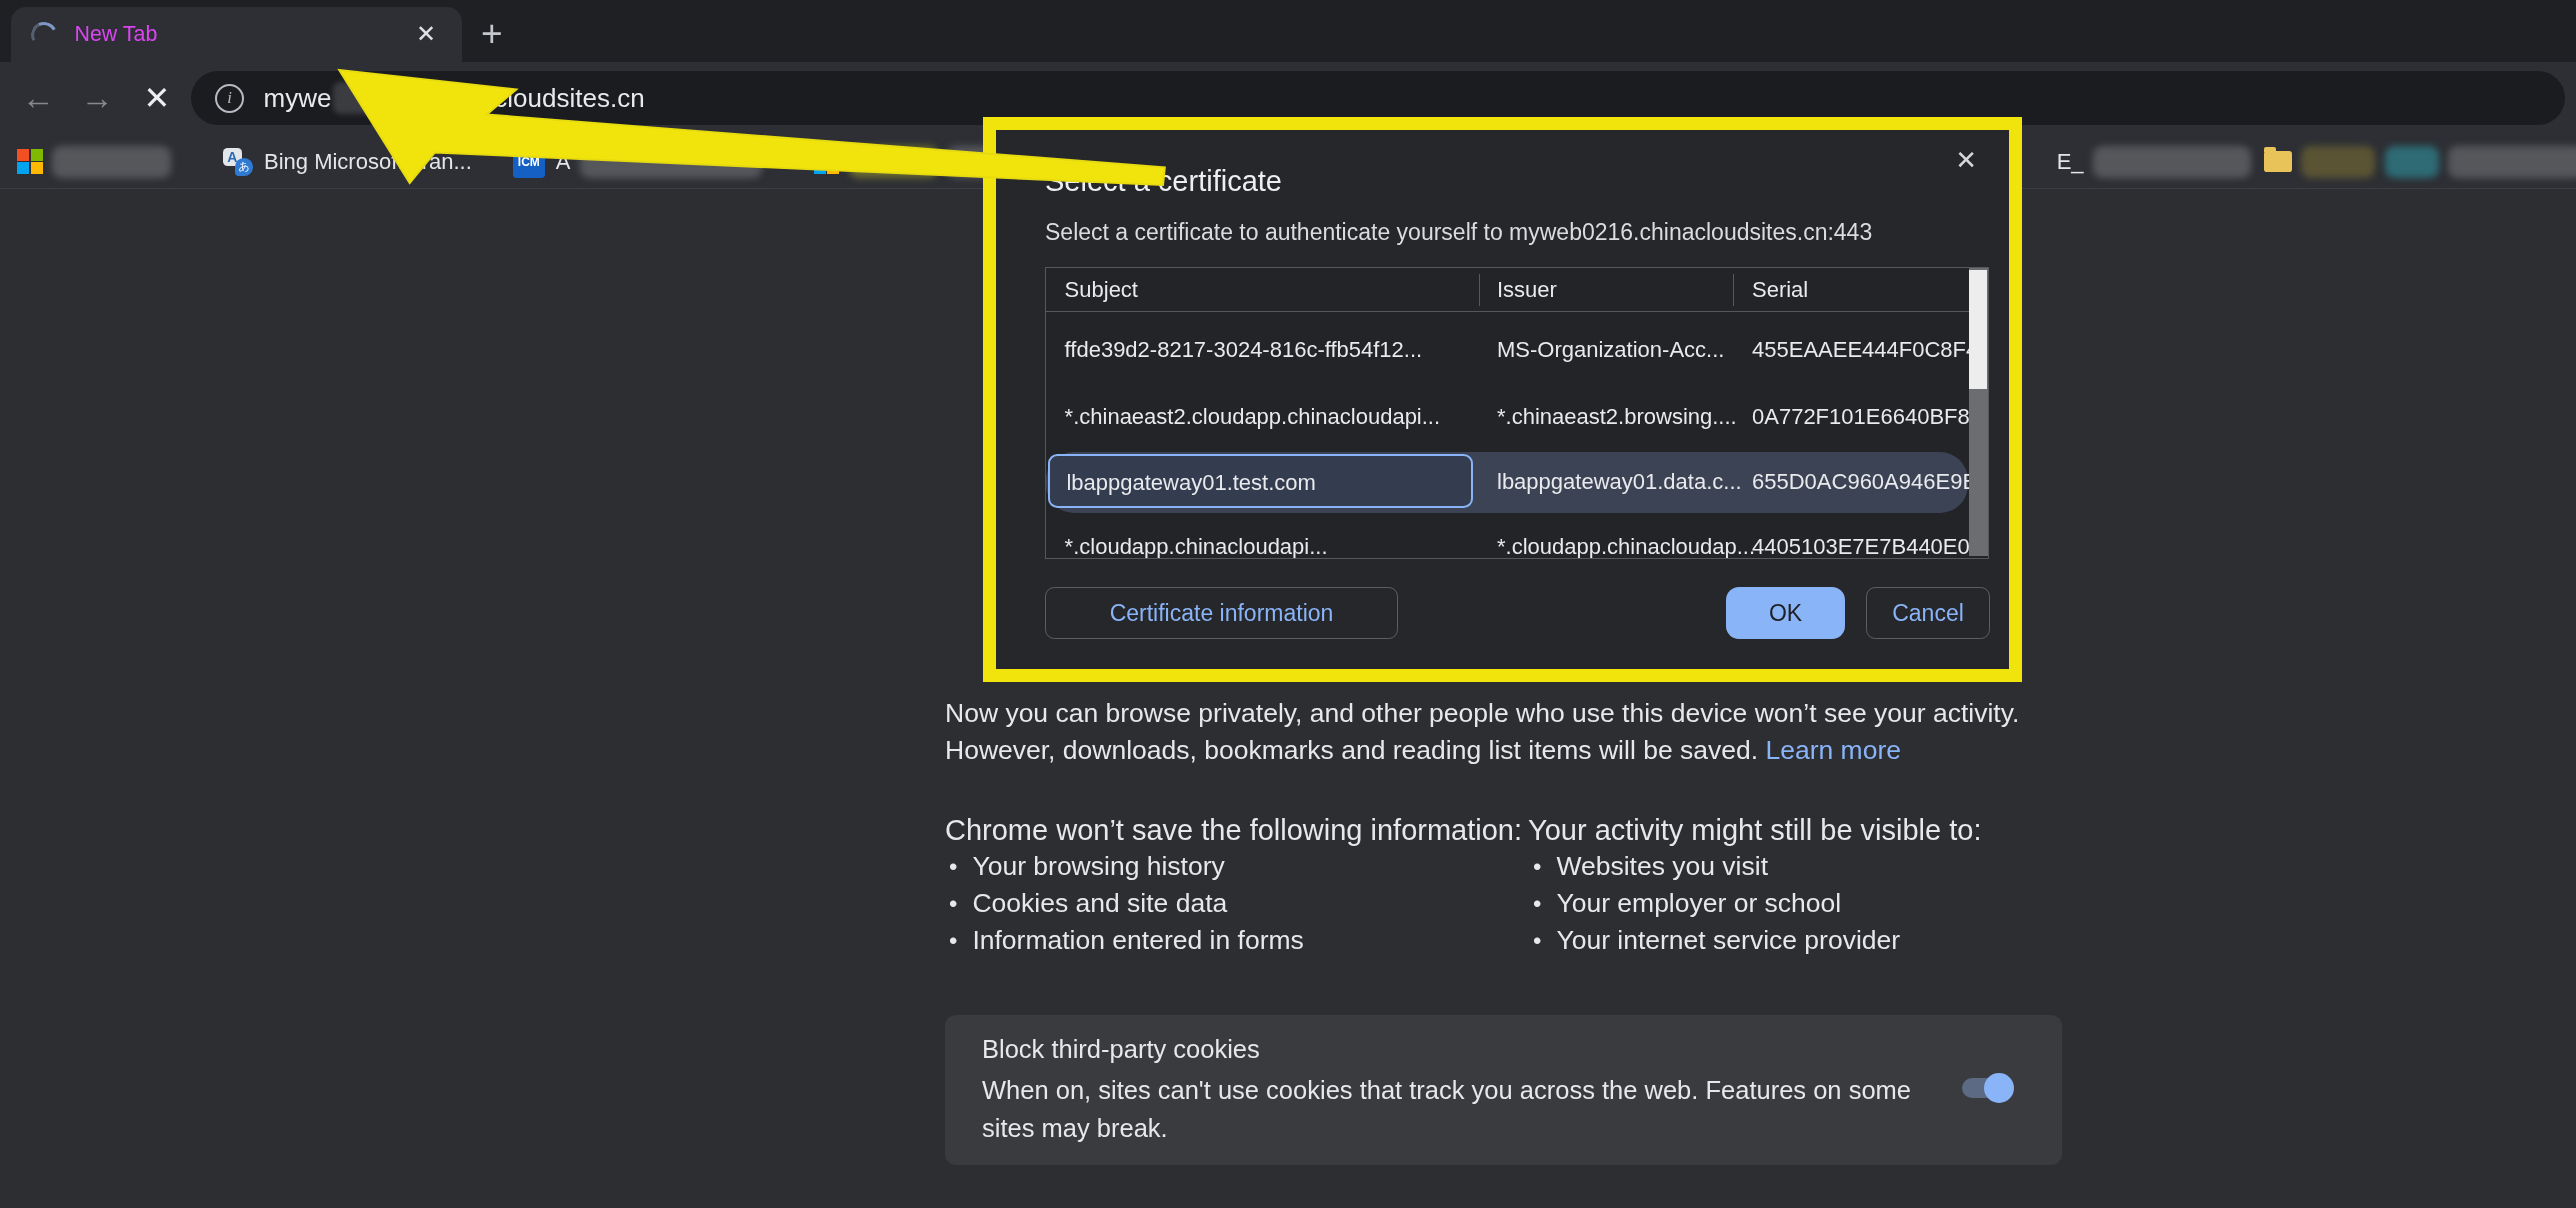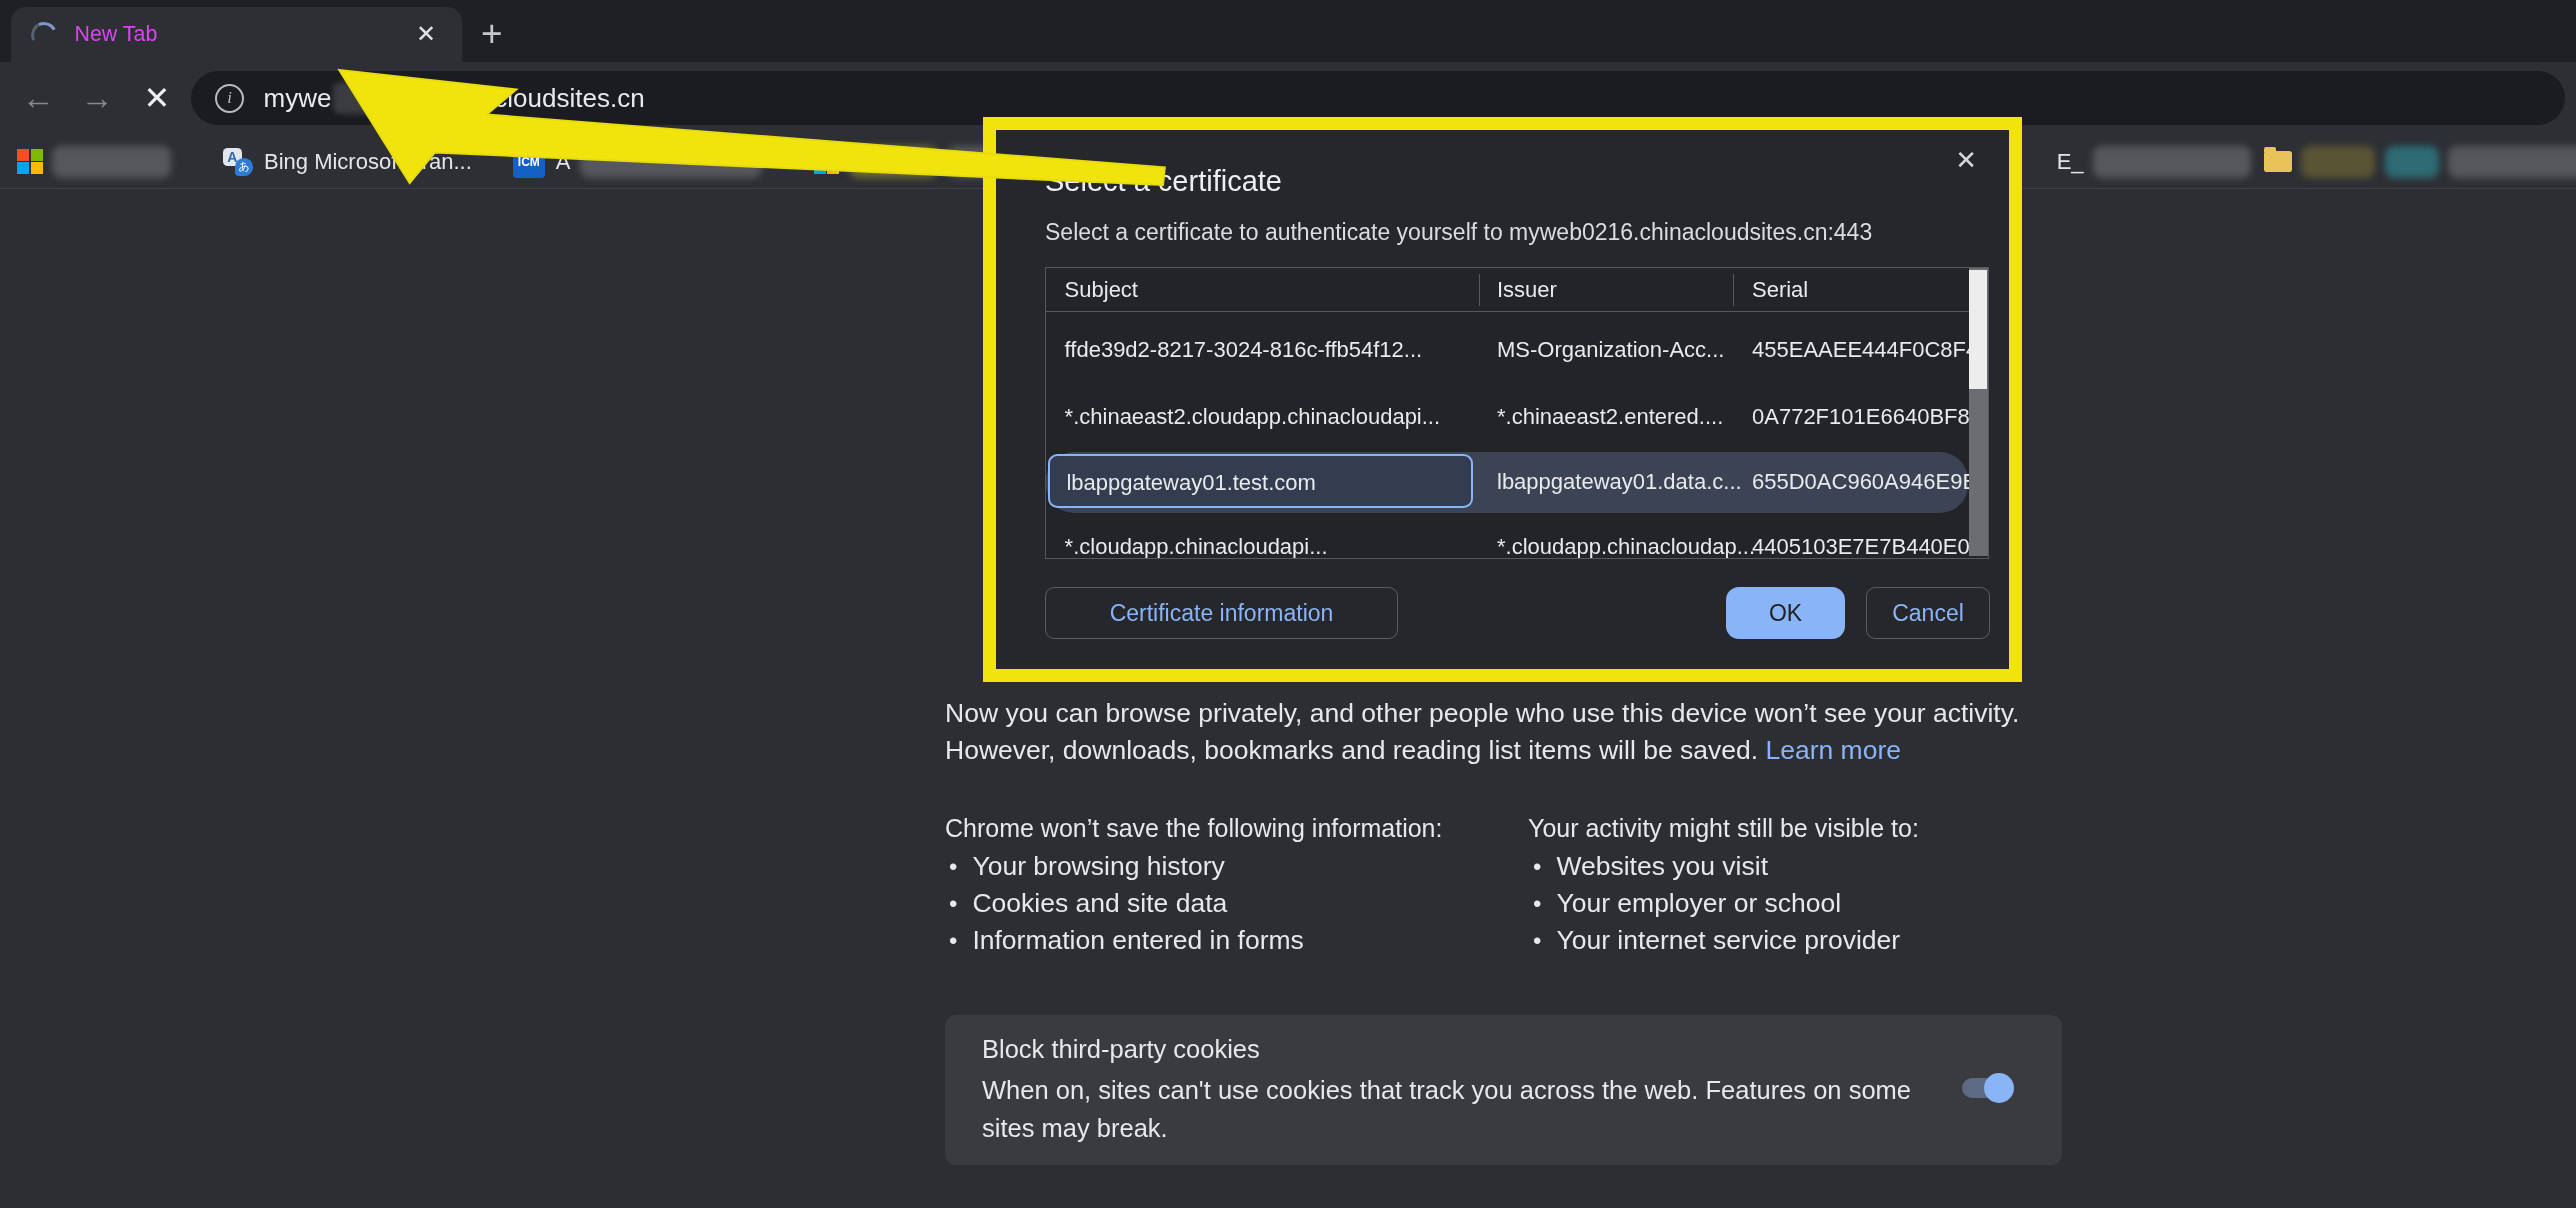--- a/index.html
+++ b/index.html
@@ -49,21 +49,21 @@
   .icm-ic{width:32px;height:32px;background:#1460c4;border-radius:3.7px;color:#fff;display:flex;
           align-items:center;justify-content:center;font-size:12px;font-weight:bold;}
   .folder-ic{position:relative;width:28px;height:20.4px;background:#e8c35a;border-radius:2.8px;margin-left:13px;}
   .folder-ic:before{content:"";position:absolute;left:0;top:-4.6px;width:12px;height:5.6px;background:#e8c35a;border-radius:1.9px 1.9px 0 0;}
   .greendot{width:11px;height:11px;background:#7fba00;margin-right:3.7px;align-self:flex-start;margin-top:1.9px;}
 
   
   .page{position:absolute;left:0;top:190px;width:100%;height:1019px;background:#2d2e32;}
   .intro{position:absolute;left:945px;top:505px;width:1078px;font-size:26.5px;line-height:37px;color:#e7e8eb;}
   .link{color:#8ab4f8;}
-  .col-head{position:absolute;top:624px;font-size:25px;color:#e7e8eb;}
+  .col-head{position:absolute;top:624px;font-size:29px;color:#e7e8eb;}
   .col-left-head{left:945px;} .col-right-head{left:1528px;}
   .bullets{position:absolute;top:663px;font-size:26.5px;color:#e7e8eb;margin:0;padding:0;list-style:none;}
   .bullets-left{left:949px;} .bullets-right{left:1533px;}
   .bullets li{margin-bottom:10.2px;line-height:27px;}
   .bullets li:before{content:"•";margin-right:15px;font-size:24px;}
   .cookie-card{position:absolute;left:945px;top:825px;width:1117px;height:150px;background:#393b3f;border-radius:11px;}
   .cc-title{position:absolute;left:37px;top:20.4px;font-size:25.5px;color:#e7e8eb;}
   .cc-desc{position:absolute;left:37px;top:56px;width:971px;font-size:25.5px;line-height:38px;color:#e7e8eb;}
   .toggle{position:absolute;right:54px;top:63px;width:46px;height:20.4px;background:#5c6a84;border-radius:10.2px;}
   .toggle .knob{position:absolute;right:-5.6px;top:-4.6px;width:30px;height:30px;background:#8ab4f8;border-radius:50%;}
@@ -228,21 +228,21 @@
           <span class="sep sep2"></span>
         </div>
 
         <div class="trow row1">
           <span class="c1">ffde39d2-8217-3024-816c-ffb54f12...</span>
           <span class="c2">MS-Organization-Acc...</span>
           <span class="c3">455EAAEE444F0C8F4...</span>
         </div>
         <div class="trow row2">
           <span class="c1">*.chinaeast2.cloudapp.chinacloudapi...</span>
-          <span class="c2">*.chinaeast2.entered....</span>
+          <span class="c2">*.chinaeast2.browsing....</span>
           <span class="c3">0A772F101E6640BF87...</span>
         </div>
         <div class="trow row3">
           <div class="focus-cell"></div>
           <span class="c1">lbappgateway01.test.com</span>
           <span class="c2">lbappgateway01.data.c...</span>
           <span class="c3">655D0AC960A946E9B...</span>
         </div>
         <div class="trow row4">
           <span class="c1">*.cloudapp.chinacloudapi...</span>

